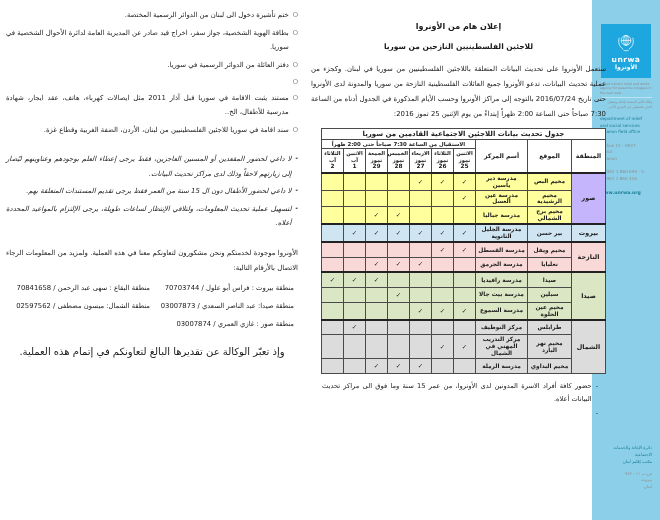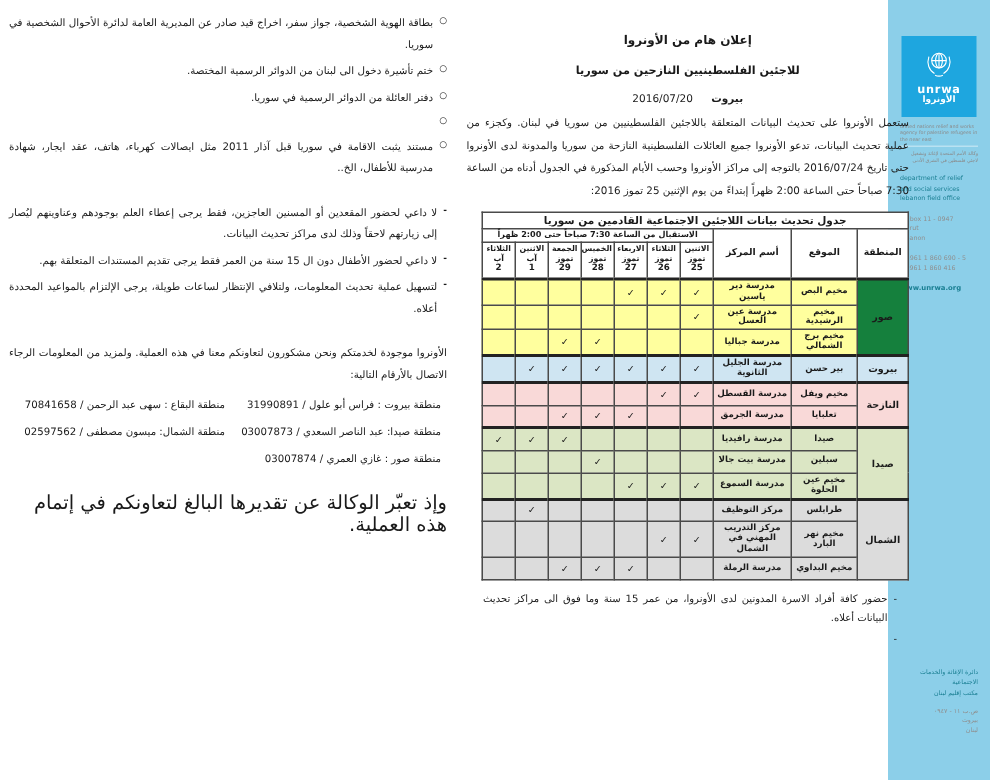--- a/index.html
+++ b/index.html
@@ -51,27 +51,27 @@
   .instr-heading{font-size:7px;font-weight:bold;text-decoration:underline;margin-bottom:4px;}
   .li{display:flex;align-items:flex-start;gap:4px;}
   .li .marker{flex:0 0 auto;font-size:6.5px;line-height:1.9;}
   .li .li-text{font-size:6.7px;line-height:1.9;text-align:justify;text-align-last:right;}
   .instructions .li{padding-right:8px;margin-bottom:2px;}
   
   .col-left{position:absolute;left:6px;top:8px;width:292px;}
   .col-left .li{margin-bottom:3px;}
   .col-left .li .marker{font-size:6px;line-height:2.15;}
   .col-left .li .li-text{font-size:6.9px;line-height:2.1;}
-  #notes-list{margin-top:15px;}
+  #notes-list{margin-top:15px;font-style:italic;}
   #notes-list .li .marker{font-weight:bold;}
   .para{margin-top:15px;font-size:6.9px;line-height:2.15;text-align:justify;text-align-last:right;}
   .contacts{display:grid;grid-template-columns:1fr 1fr;row-gap:10px;margin-top:8px;
     font-size:6.8px;padding-right:4px;}
   .contact{white-space:nowrap;}
-  .closing{margin-top:18px;font-size:13px;}
+  .closing{margin-top:18px;font-size:10px;text-align:center;}
 </style>
 </head>
 <body>
 
 <div class="page">
 
   <div class="sidebar">
     <div class="logo">
       <span>
         <svg width="24" height="24" viewBox="0 0 32 32">
@@ -115,24 +115,20 @@
           <div>ص.ب ١١ - ٠٩٤٧</div>
           <div>بيروت</div>
           <div>لبنان</div>
         </div>
     </div>
   </div>
 
   <div class="col-right">
     <div class="doc-title">إعلان هام من الأونروا</div>
     <div class="doc-subtitle">للاجئين الفلسطينيين النازحين من سوريا</div>
-    <div class="date-line">
-      <span class="city">بيروت</span>
-      <span>2016/07/20</span>
-    </div>
     <div class="intro">ستعمل الأونروا على تحديث البيانات المتعلقة باللاجئين الفلسطينيين من سوريا في لبنان. وكجزء من عملية تحديث البيانات، تدعو الأونروا جميع العائلات الفلسطينية النازحة من سوريا والمدونة لدى الأونروا حتى تاريخ 2016/07/24 بالتوجه إلى مراكز الأونروا وحسب الأيام المذكورة في الجدول أدناه من الساعة 7:30 صباحاً حتى الساعة 2:00 ظهراً إبتداءً من يوم الإثنين 25 تموز 2016:</div>
 
     <table class="schedule">
       <colgroup>
         <col style="width:34px">
           <col style="width:44px">
           <col style="width:52px">
         <col style="width:22px">
           <col style="width:22px">
           <col style="width:22px">
@@ -184,21 +180,21 @@
             </th>
             <th class="day-th">
               <div>الثلاثاء</div>
               <div>آب</div>
               <div>2</div>
             </th>
           </tr>
       </thead>
       <tbody id="schedule-body">
           <tr class="region-start">
-            <td class="region-cell" rowspan="3" style="background: #15803d;">صور</td>
+            <td class="region-cell" rowspan="3" style="background: #c4b5fd;">صور</td>
             <td class="loc-cell" style="background: rgb(255, 255, 158);">مخيم البص</td>
             <td class="cen-cell" style="background: rgb(255, 255, 158);">مدرسة دير ياسين</td>
             <td class="check-cell" style="background: rgb(255, 255, 158);">✓</td>
             <td class="check-cell" style="background: rgb(255, 255, 158);">✓</td>
             <td class="check-cell" style="background: rgb(255, 255, 158);">✓</td>
             <td class="check-cell" style="background: rgb(255, 255, 158);"></td>
             <td class="check-cell" style="background: rgb(255, 255, 158);"></td>
             <td class="check-cell" style="background: rgb(255, 255, 158);"></td>
             <td class="check-cell" style="background: rgb(255, 255, 158);"></td>
           </tr>
@@ -340,55 +336,59 @@
             <span class="marker">-</span>
           </div>
         </div>
     </div>
   </div>
 
   <div class="col-left">
     <div id="documents-list">
         <div class="li">
           <span class="marker">○</span>
+          <span class="li-text">ختم تأشيرة دخول الى لبنان من الدوائر الرسمية المختصة.</span>
+        </div>
+        <div class="li">
+          <span class="marker">○</span>
           <span class="li-text">بطاقة الهوية الشخصية، جواز سفر، اخراج قيد صادر عن المديرية العامة لدائرة الأحوال الشخصية في سوريا.</span>
         </div>
         <div class="li">
           <span class="marker">○</span>
-          <span class="li-text">ختم تأشيرة دخول الى لبنان من الدوائر الرسمية المختصة.</span>
-        </div>
-        <div class="li">
-          <span class="marker">○</span>
           <span class="li-text">دفتر العائلة من الدوائر الرسمية في سوريا.</span>
         </div>
         <div class="li">
           <span class="marker">○</span>
         </div>
         <div class="li">
           <span class="marker">○</span>
           <span class="li-text">مستند يثبت الاقامة في سوريا قبل آذار 2011 مثل ايصالات كهرباء، هاتف، عقد ايجار، شهادة مدرسية للأطفال، الخ..</span>
+        </div>
+        <div class="li">
+          <span class="marker">○</span>
+          <span class="li-text">سند اقامة في سوريا للاجئين الفلسطينيين من لبنان، الأردن، الضفة الغربية وقطاع غزة.</span>
         </div>
       </div>
     <div id="notes-list">
         <div class="li">
           <span class="marker">-</span>
           <span class="li-text">لا داعي لحضور المقعدين أو المسنين العاجزين، فقط يرجى إعطاء العلم بوجودهم وعناوينهم ليُصار إلى زيارتهم لاحقاً وذلك لدى مراكز تحديث البيانات.</span>
         </div>
         <div class="li">
           <span class="marker">-</span>
           <span class="li-text">لا داعي لحضور الأطفال دون ال 15 سنة من العمر فقط يرجى تقديم المستندات المتعلقة بهم.</span>
         </div>
         <div class="li">
           <span class="marker">-</span>
           <span class="li-text">لتسهيل عملية تحديث المعلومات، ولتلافي الإنتظار لساعات طويلة، يرجى الإلتزام بالمواعيد المحددة أعلاه.</span>
         </div>
       </div>
     <div class="para">الأونروا موجودة لخدمتكم ونحن مشكورون لتعاونكم معنا في هذه العملية. ولمزيد من المعلومات الرجاء الاتصال بالأرقام التالية:</div>
     <div class="contacts" id="contacts-grid">
-        <div class="contact">منطقة بيروت : فراس أبو علول / 31990891</div>
+        <div class="contact">منطقة بيروت : فراس أبو علول / 70703744</div>
         <div class="contact">منطقة البقاع : سهى عبد الرحمن / 70841658</div>
         <div class="contact">منطقة صيدا: عبد الناصر السعدي / 03007873</div>
         <div class="contact">منطقة الشمال: ميسون مصطفى / 02597562</div>
         <div class="contact">منطقة صور : غازي العمري / 03007874</div>
       </div>
     <div class="closing">وإذ تعبّر الوكالة عن تقديرها البالغ لتعاونكم في إتمام هذه العملية.</div>
   </div>
 
 </div>
 

